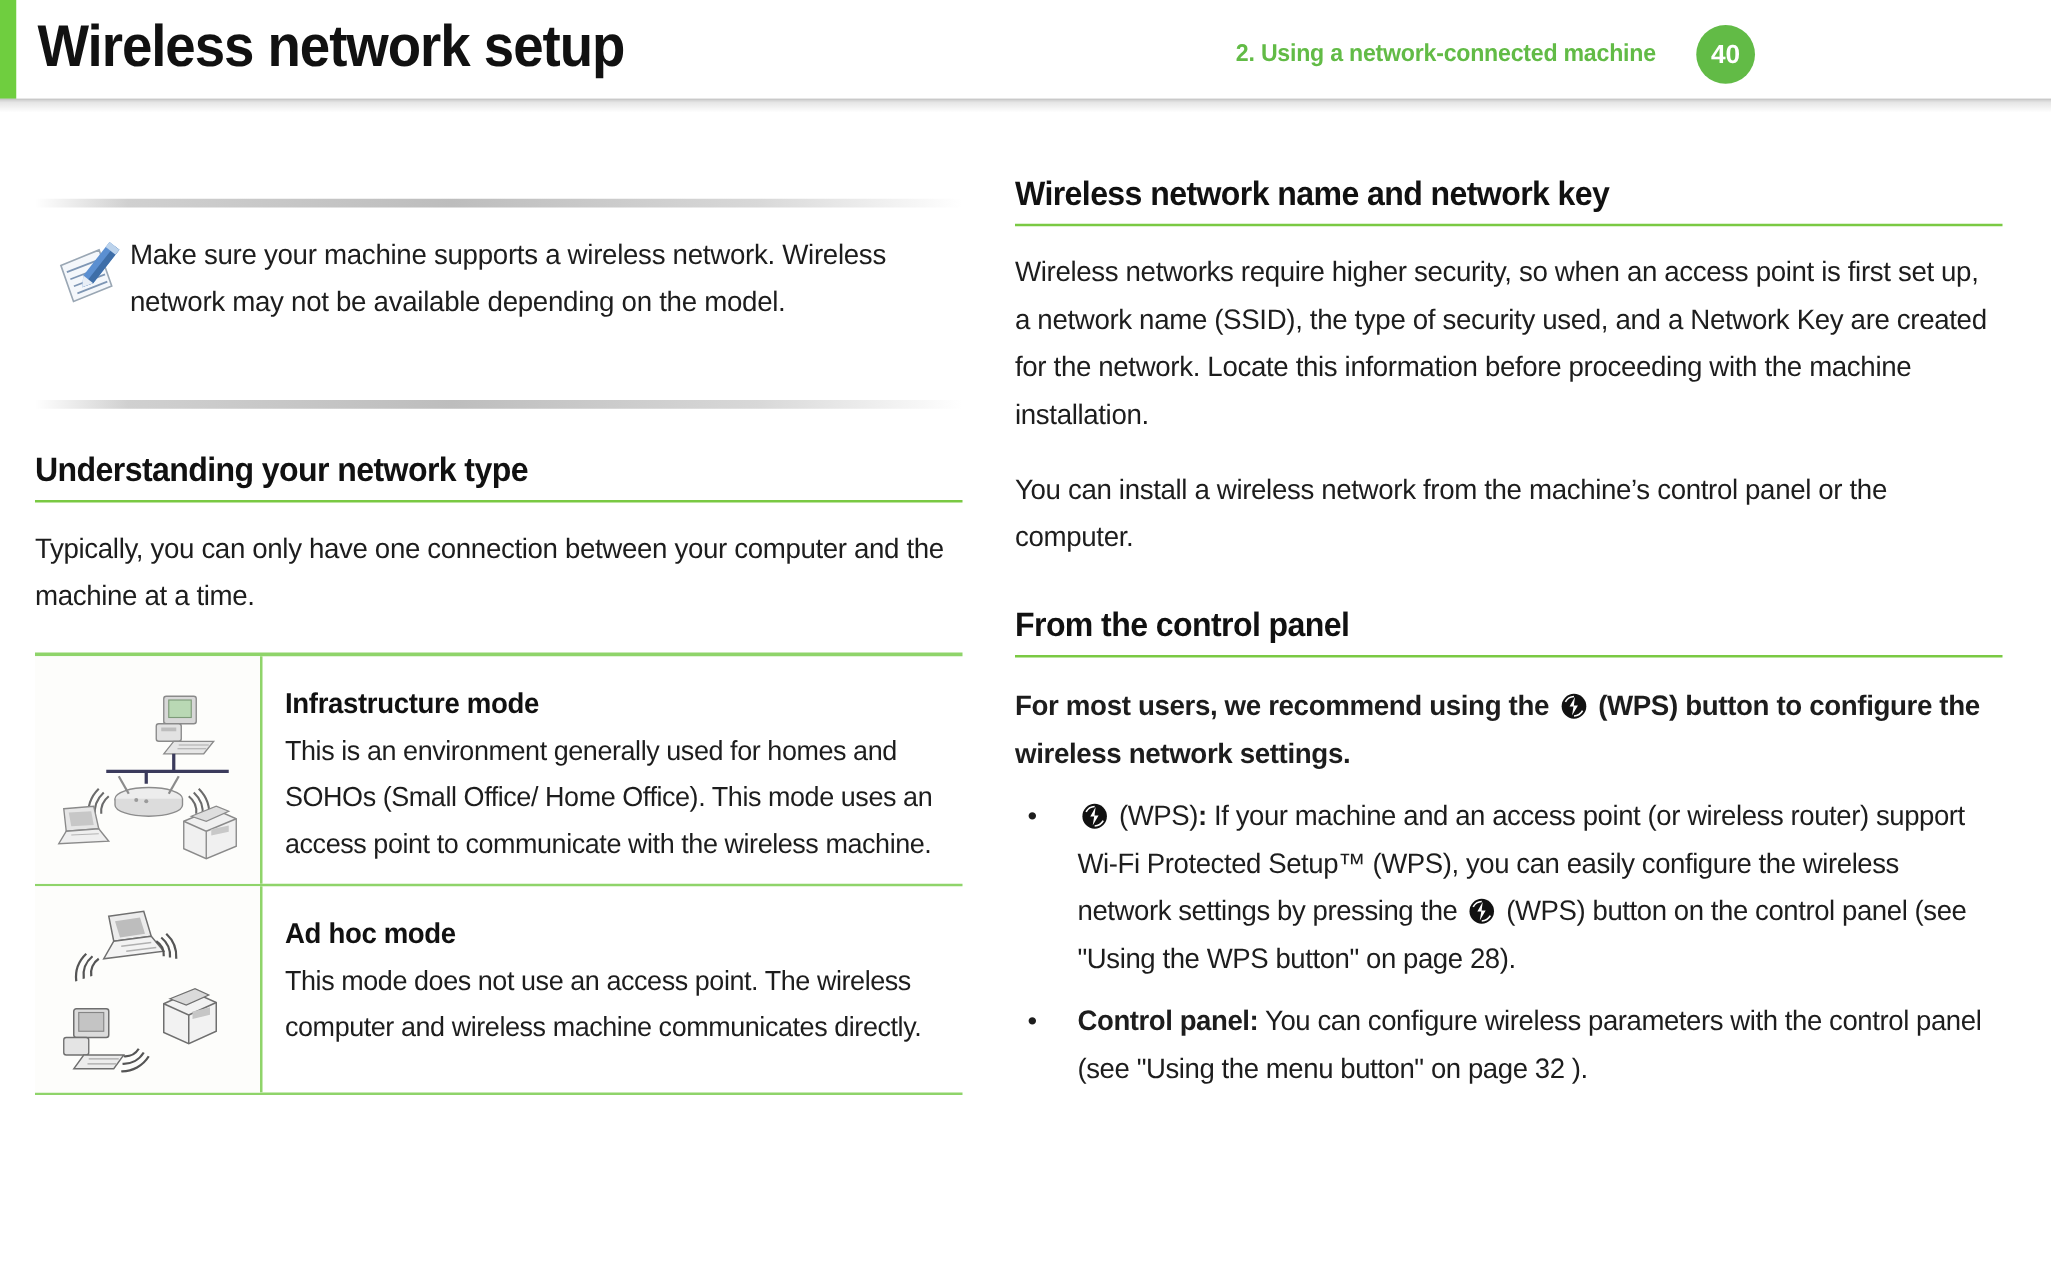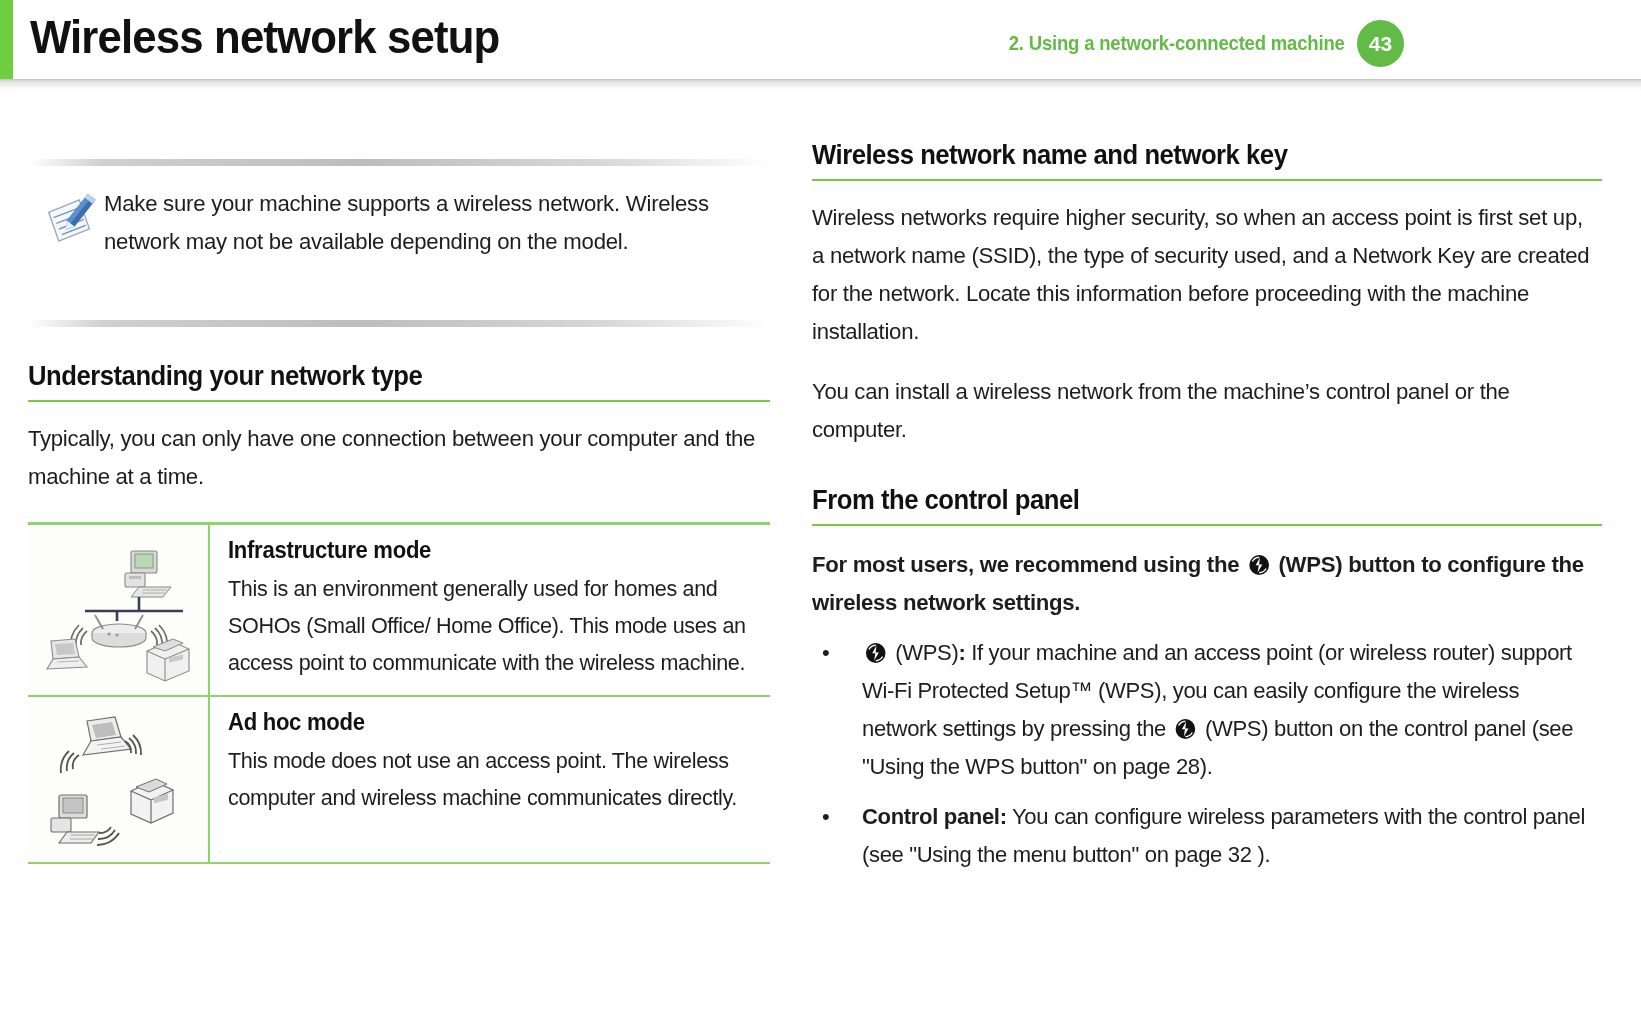--- a/index.html
+++ b/index.html
@@ -44,21 +44,21 @@
     white-space: nowrap;
     transform: scaleX(0.93);
     transform-origin: left center;
   }
   .header-right {
     position: absolute;
     right: 20px;
     top: 20px;
     display: flex;
     align-items: center;
-    gap: 12px;
+    gap: 32px;
   }
   .chapter-label {
     font-size: 19.5px;
     font-weight: bold;
     color: #62bb46;
     letter-spacing: -0.2px;
     white-space: nowrap;
     transform: scaleX(0.95);
     transform-origin: right center;
   }
@@ -217,21 +217,21 @@
     flex: 0 0 172px;
     border-right: 2px solid #8fd46a;
     display: flex;
     align-items: center;
     justify-content: center;
     padding: 10px 4px;
     background: #fdfdfb;
   }
   .mode-cell-text {
     flex: 1;
-    padding: 12px 4px 14px 18px;
+    padding: 24px 4px 14px 18px;
   }
   .mode-title {
     font-size: 23px;
     font-weight: bold;
     color: #111111;
     letter-spacing: -0.3px;
     margin-bottom: 6px;
     transform: scaleX(0.96);
     transform-origin: left top;
   }
@@ -279,21 +279,21 @@
   }
 </style>
 </head>
 <body>
 
 <div class="page-header">
   <div class="header-accent"></div>
   <div class="page-title">Wireless network setup</div>
   <div class="header-right">
     <div class="chapter-label">2.  Using a network-connected machine</div>
-    <div class="page-number-badge">43</div>
+    <div class="page-number-badge">40</div>
   </div>
   <div class="header-rule"></div>
 </div>
 
 <div class="column col-left">
 
   <div class="note-box">
     <div class="note-edge top"></div>
     <div class="note-edge bottom"></div>
     <div class="note-inner">

